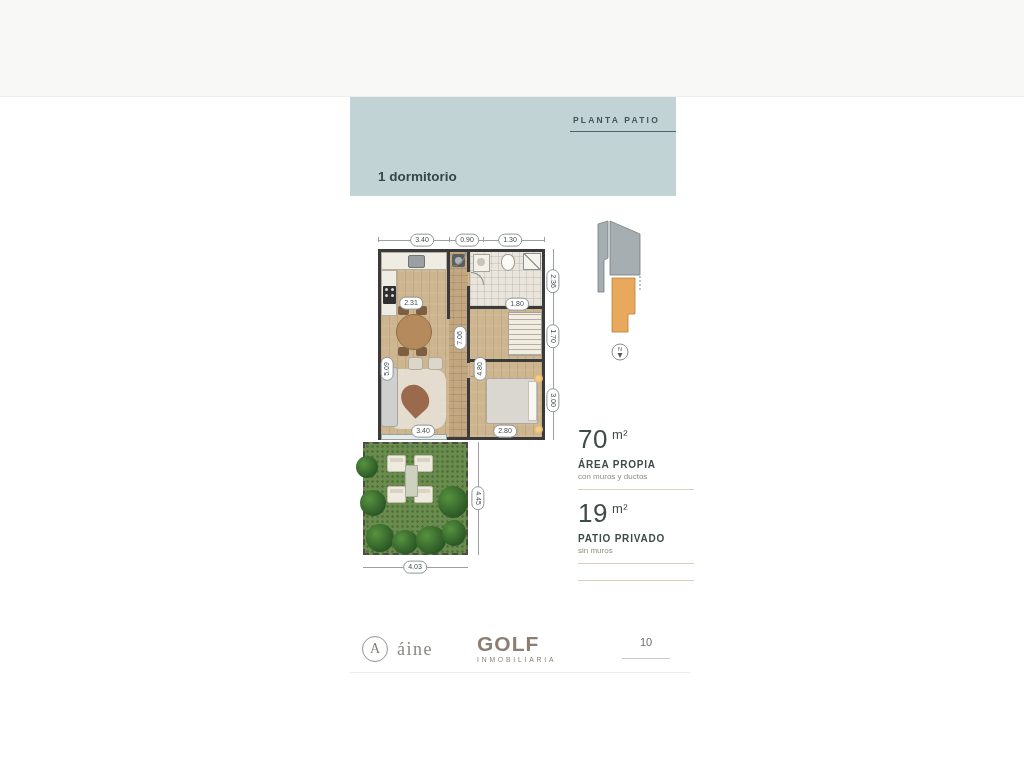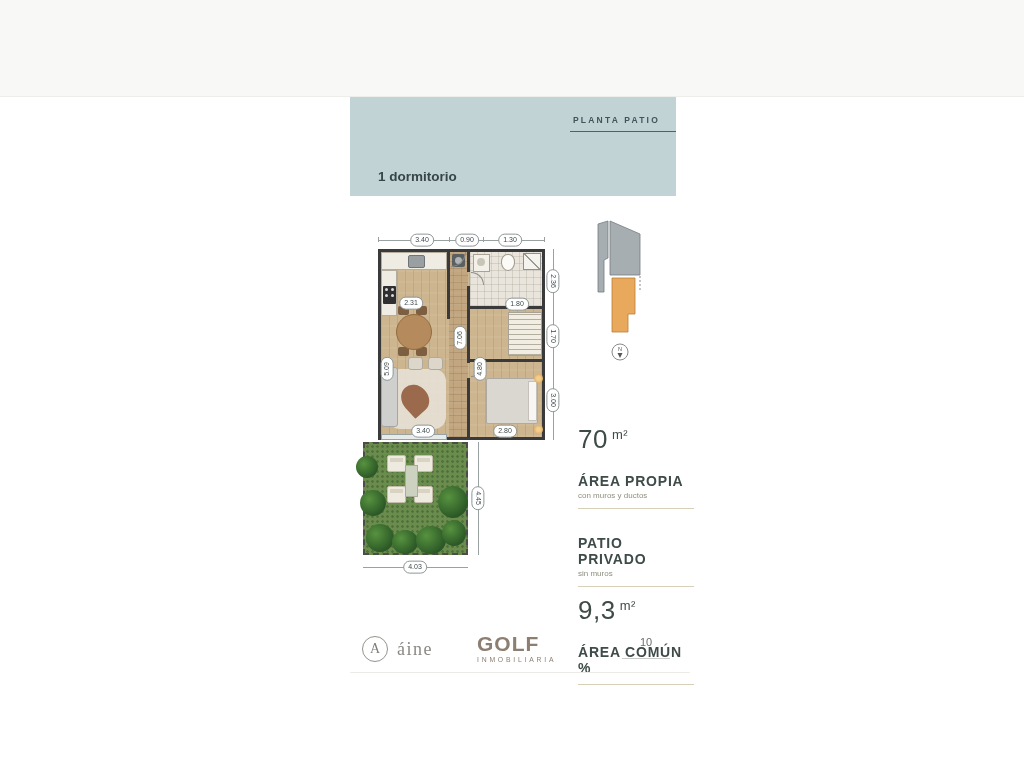--- a/index.html
+++ b/index.html
@@ -78,21 +78,21 @@
   .pill.rcw{transform:translate(-50%,-50%) rotate(90deg);}
   .pill.rccw{transform:translate(-50%,-50%) rotate(-90deg);}
 
   
   #keyplan{left:588px;top:218px;width:64px;height:150px;}
 
   
   #stats{left:578px;top:424px;width:116px;display:flex;flex-direction:column;}
   .stat-value{font-size:26px;color:#3e4b49;letter-spacing:0.5px;}
   .stat-unit{font-size:13px;position:relative;top:-9px;margin-left:4px;}
-  .stat-label{font-size:14px;font-weight:700;letter-spacing:0.8px;color:#3e4b49;margin-top:18px;}
+  .stat-label{font-size:10px;font-weight:700;letter-spacing:0.8px;color:#3e4b49;margin-top:4px;}
   .stat-note{font-size:8px;color:#8f8f80;margin-top:2px;}
   .stat-div{height:1px;background:#d9d0ba;margin:8px 0;}
 
   
   #aine-logo{left:362px;top:636px;display:flex;align-items:center;}
   #aine-circle{width:24px;height:24px;border:1.4px solid #95938d;border-radius:50%;display:flex;
                align-items:center;justify-content:center;font-family:"Liberation Serif",serif;
                font-size:14px;color:#807e78;}
   #aine-name{margin-left:9px;font-family:"Liberation Serif",serif;font-size:18px;color:#8a8883;letter-spacing:1.5px;}
   #golf-logo{left:477px;top:633px;text-align:left;color:#8c7e71;}
@@ -218,28 +218,25 @@
   </div>
 
   <div id="stats" class="abs">
     <div class="stat">
       <div class="stat-value"><span>70</span><span class="stat-unit">m²</span></div>
       <div class="stat-label">ÁREA PROPIA</div>
       <div class="stat-note">con muros y ductos</div>
     </div>
     <div class="stat-div"></div>
     <div class="stat">
+      <div class="stat-value"><span>19</span><span class="stat-unit">m²</span></div>
       <div class="stat-label">PATIO PRIVADO</div>
       <div class="stat-note">sin muros</div>
     </div>
     <div class="stat-div"></div>
-    <div class="stat">
-      <div class="stat-value"><span>9,3</span><span class="stat-unit">m²</span></div>
-      <div class="stat-label">ÁREA COMÚN %</div>
-    </div>
     <div class="stat-div"></div>
   </div>
 
   <div id="aine-logo" class="abs">
     <div id="aine-circle">A</div>
     <div id="aine-name">áine</div>
   </div>
   <div id="golf-logo" class="abs">
     <div id="golf-name">GOLF</div>
     <div id="golf-sub">INMOBILIARIA</div>

